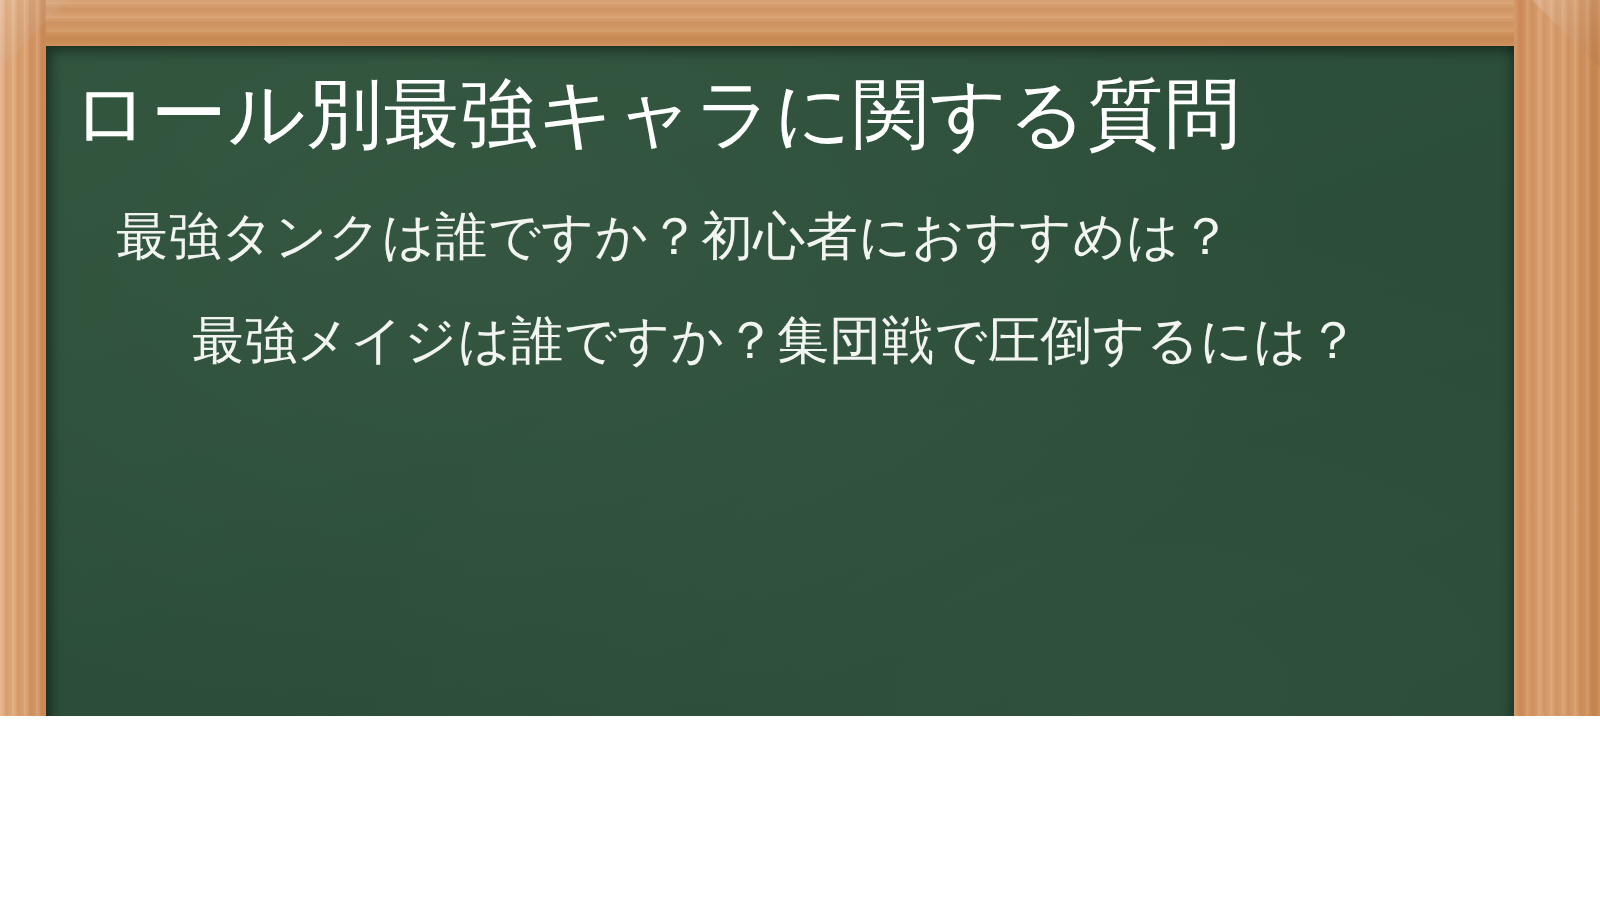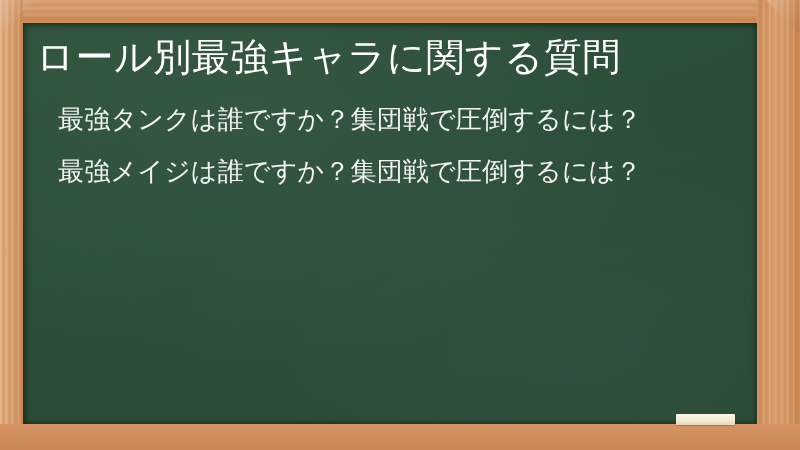--- a/index.html
+++ b/index.html
@@ -11,21 +11,21 @@
     width: 800px;
     height: 450px;
     overflow: hidden;
     font-family: "DejaVu Sans", "Liberation Sans", sans-serif;
   }
 
   
   #board-frame {
     position: relative;
     width: 800px;
-    height: 450px;
+    height: 358px;
     box-sizing: border-box;
     background:
       repeating-linear-gradient(90deg,
         rgba(255,255,255,0.10) 0px,
         rgba(255,255,255,0.00) 2px,
         rgba(120,60,20,0.10) 4px,
         rgba(255,255,255,0.00) 7px,
         rgba(255,255,255,0.07) 9px),
       linear-gradient(90deg, #e0a878 0%, #d9a070 14%, #cf8f5c 45%, #d79a69 78%, #c9854f 100%);
     overflow: hidden;
@@ -127,21 +127,21 @@
     padding: 0;
   }
   #question-list li {
     color: #f2f4f1;
     font-size: 26px;
     line-height: 33px;
     margin: 0 0 19px 0;
     letter-spacing: 0.2px;
     font-weight: 400;
   }
-  #question-list li:last-child { margin-bottom: 0; }
+  #question-list li:last-child { margin-bottom: 0; margin-left: 38px; }
 
   
   #chalk-stick {
     position: absolute;
     left: 676px;
     top: 414px;
     width: 59px;
     height: 11px;
     background: linear-gradient(180deg, #fbf6e6 0%, #f3ead2 55%, #e6d9b8 100%);
     border-radius: 1px;
@@ -158,21 +158,21 @@
   <div class="stile right"></div>
   <div class="mitre tl"></div>
   <div class="mitre tr"></div>
   <div class="rail-bottom"></div>
 
   <div id="chalkboard">
 
     <div id="title">ロール別最強キャラに関する質問</div>
 
     <ul id="question-list">
-      <li>最強タンクは誰ですか？集団戦で圧倒するには？</li>
+      <li>最強タンクは誰ですか？初心者におすすめは？</li>
       <li>最強メイジは誰ですか？集団戦で圧倒するには？</li>
     </ul>
 
   </div>
 
   <div id="chalk-stick"></div>
 
 </div>
 
 </body></html>

